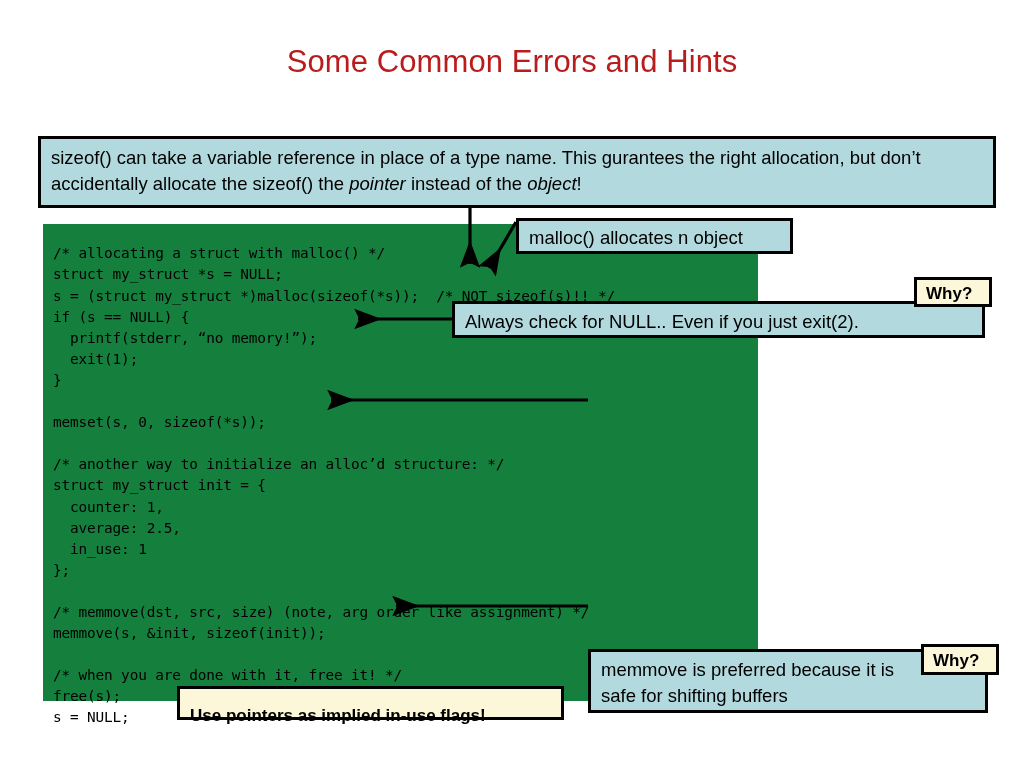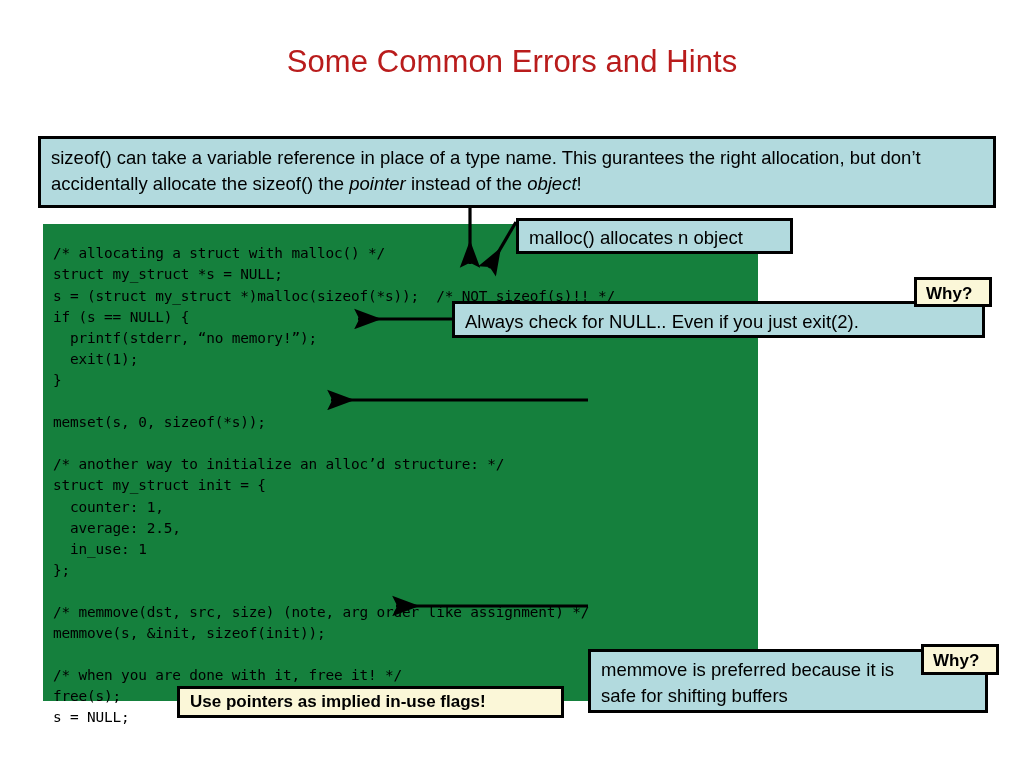--- a/index.html
+++ b/index.html
@@ -105,21 +105,21 @@
   #note-why-2 {
     left: 921px; top: 644px;
     width: 78px; height: 31px;
     padding: 1px 9px;
     font-size: 17px;
     line-height: 26px;
   }
   #note-inuse-flags {
     left: 177px; top: 686px;
     width: 387px; height: 32px;
-    padding: 0 10px;
+    padding: 14px 10px;
     font-size: 17px;
     line-height: 26px;
   }
 
   
   #arrows {
     position: absolute;
     left: 0; top: 0;
     width: 1024px; height: 768px;
     pointer-events: none;

